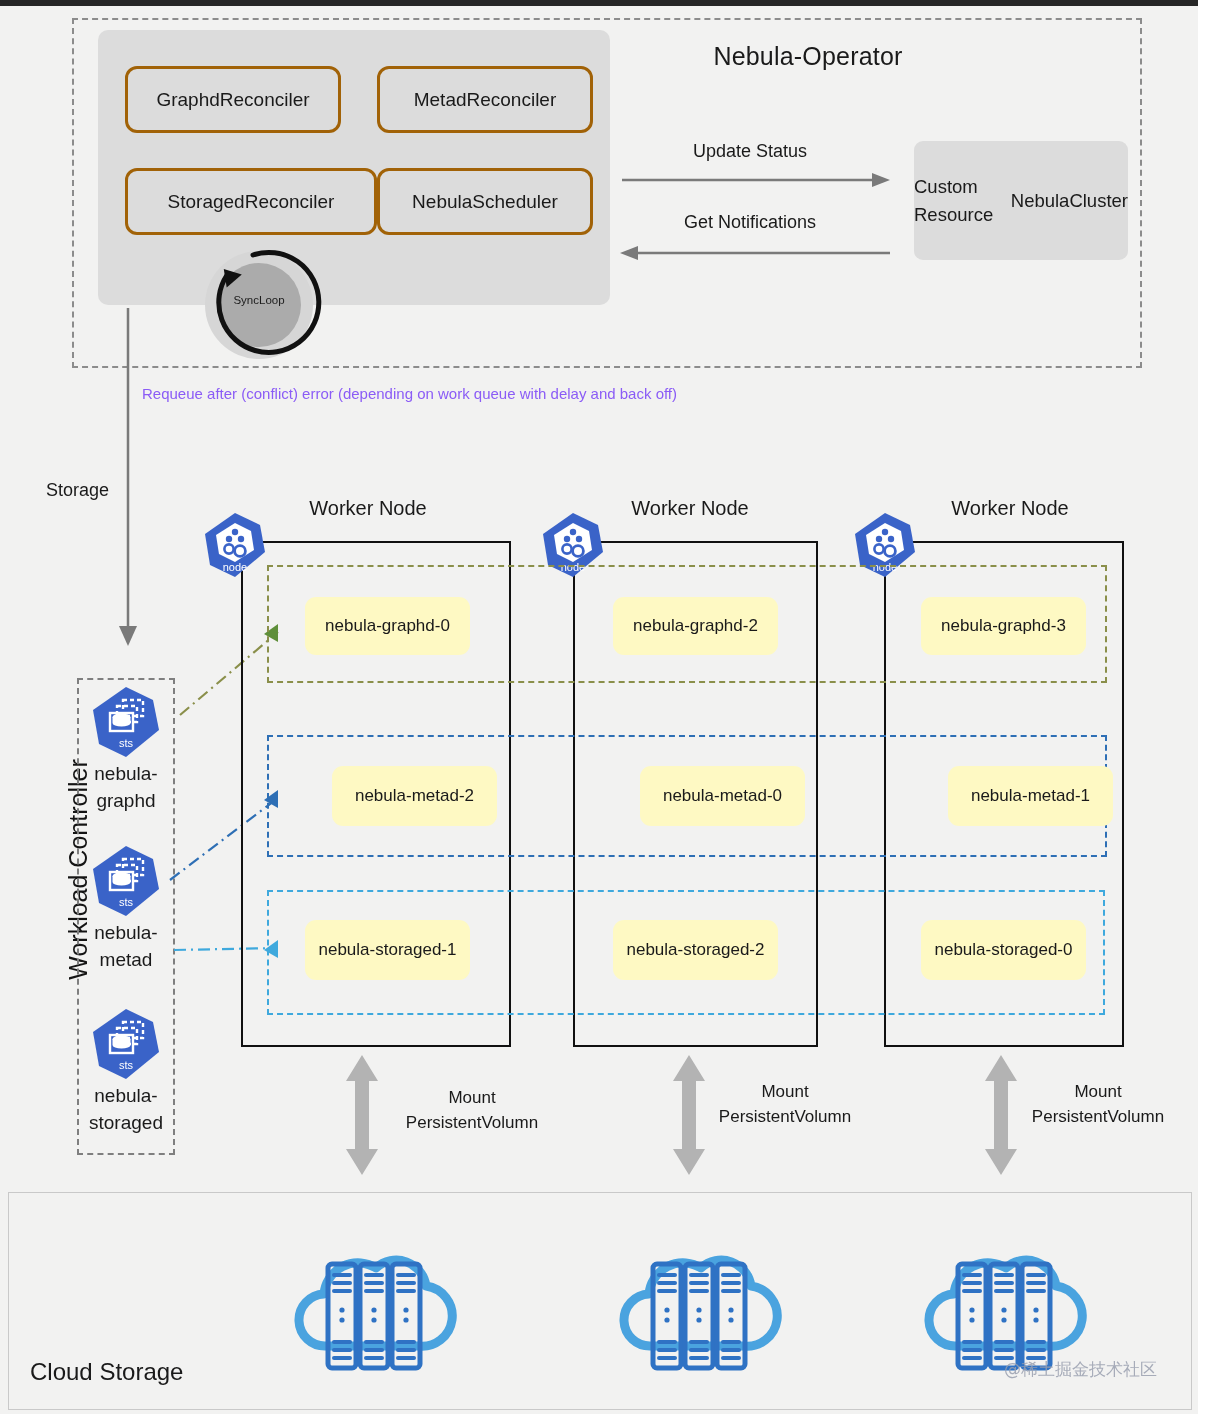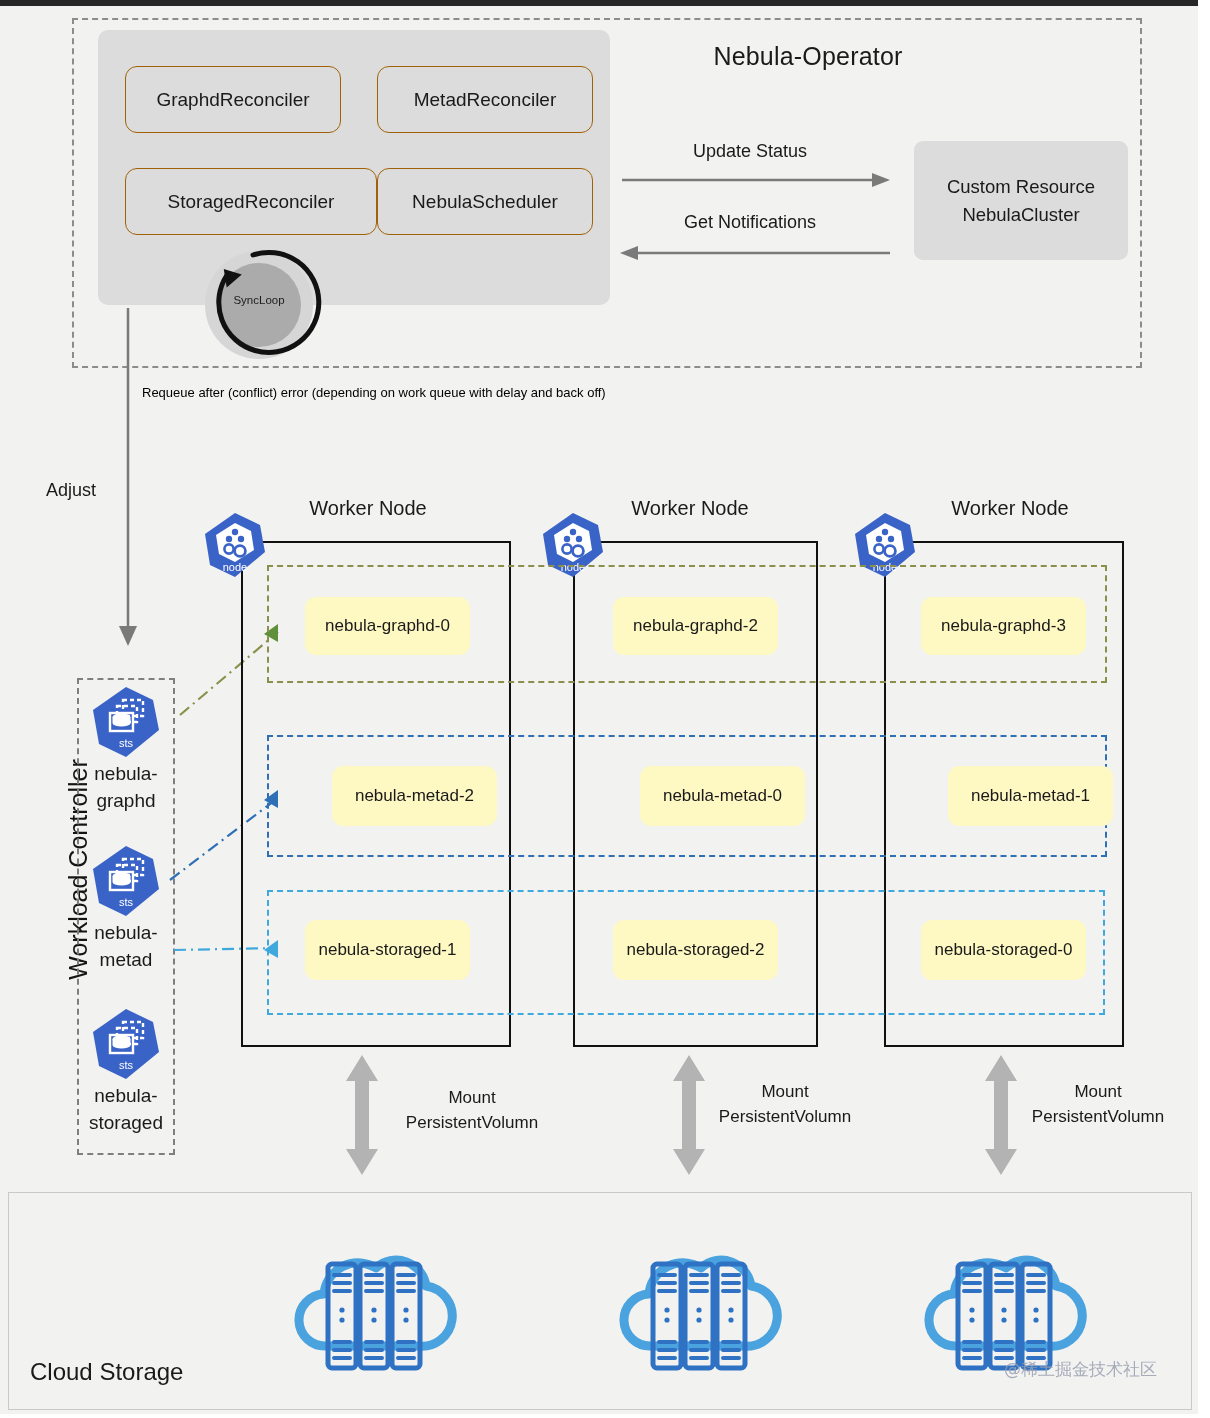--- a/index.html
+++ b/index.html
@@ -26,21 +26,21 @@
   }
   .operator-title{
     position:absolute;left:688px;top:42px;width:240px;
     font-size:25px;color:#1a1a1a;text-align:center;letter-spacing:.2px;
   }
   .reconciler-panel{
     position:absolute;left:98px;top:30px;width:512px;height:275px;
     background:#dcdcdc;border-radius:10px;
   }
   .rbox{
-    position:absolute;background:#dcdcdc;border:1px solid #a16207;border-radius:12px;
+    position:absolute;background:#dcdcdc;border:3px solid #a16207;border-radius:12px;
     display:flex;align-items:center;justify-content:center;
     font-size:19px;color:#1a1a1a;box-sizing:border-box;
   }
   #rb0{left:125px;top:66px;width:216px;height:67px;}
   #rb1{left:377px;top:66px;width:216px;height:67px;}
   #rb2{left:125px;top:168px;width:252px;height:67px;}
   #rb3{left:377px;top:168px;width:216px;height:67px;}
 
   .syncloop-wrap{position:absolute;left:203px;top:249px;width:112px;height:112px;}
   .syncloop-halo{position:absolute;left:2px;top:2px;width:108px;height:108px;border-radius:50%;background:#d6d6d6;}
@@ -51,26 +51,26 @@
   }
   .syncloop-svg{position:absolute;left:0;top:0;}
 
   
   .flowlabel{position:absolute;font-size:18px;color:#1a1a1a;text-align:center;}
   #upd-label{left:630px;top:141px;width:240px;}
   #get-label{left:630px;top:212px;width:240px;}
   .crd-box{
     position:absolute;left:914px;top:141px;width:214px;height:119px;
     background:#dcdcdc;border-radius:9px;
-    display:flex;flex-direction:column;align-items:center;justify-content:center;
+    display:flex;flex-direction:row;align-items:center;justify-content:center;
     font-size:18.5px;color:#1a1a1a;line-height:1.5;
   }
 
   
-  #requeue-text{position:absolute;left:142px;top:385px;font-size:13px;color:#000000;white-space:nowrap;}
+  #requeue-text{position:absolute;left:142px;top:385px;font-size:15px;color:#8b5cf6;white-space:nowrap;}
   #adjust-text{position:absolute;left:46px;top:480px;font-size:18px;color:#1a1a1a;}
 
   
   .wc-label{
     position:absolute;left:-72px;top:855px;width:300px;
     transform:rotate(-90deg);transform-origin:center center;
     font-size:25px;color:#141414;text-align:center;
   }
   .wc-dashed{
     position:absolute;left:77px;top:678px;width:98px;height:477px;
@@ -180,21 +180,21 @@
     <line x1="18" y1="8" x2="270" y2="8" stroke="#7a7a7a" stroke-width="2.5"></line>
     <polygon points="18,1 0,8 18,15" fill="#7a7a7a"></polygon>
   </svg>
 
   <div class="crd-box">
     <div>Custom Resource</div>
     <div>NebulaCluster</div>
   </div>
 
   <div id="requeue-text">Requeue after (conflict) error (depending on work queue with delay and back off)</div>
-  <div id="adjust-text">Adjust</div>
+  <div id="adjust-text">Storage</div>
 
   <svg style="position:absolute;left:115px;top:308px;" width="26" height="340">
     <line x1="13" y1="0" x2="13" y2="318" stroke="#7a7a7a" stroke-width="2.5"></line>
     <polygon points="4,318 22,318 13,338" fill="#7a7a7a"></polygon>
   </svg>
 
   <div class="wc-label">Workload Controller</div>
   <div class="wc-dashed"></div>
 
   <div class="sts-item" id="sts0">

